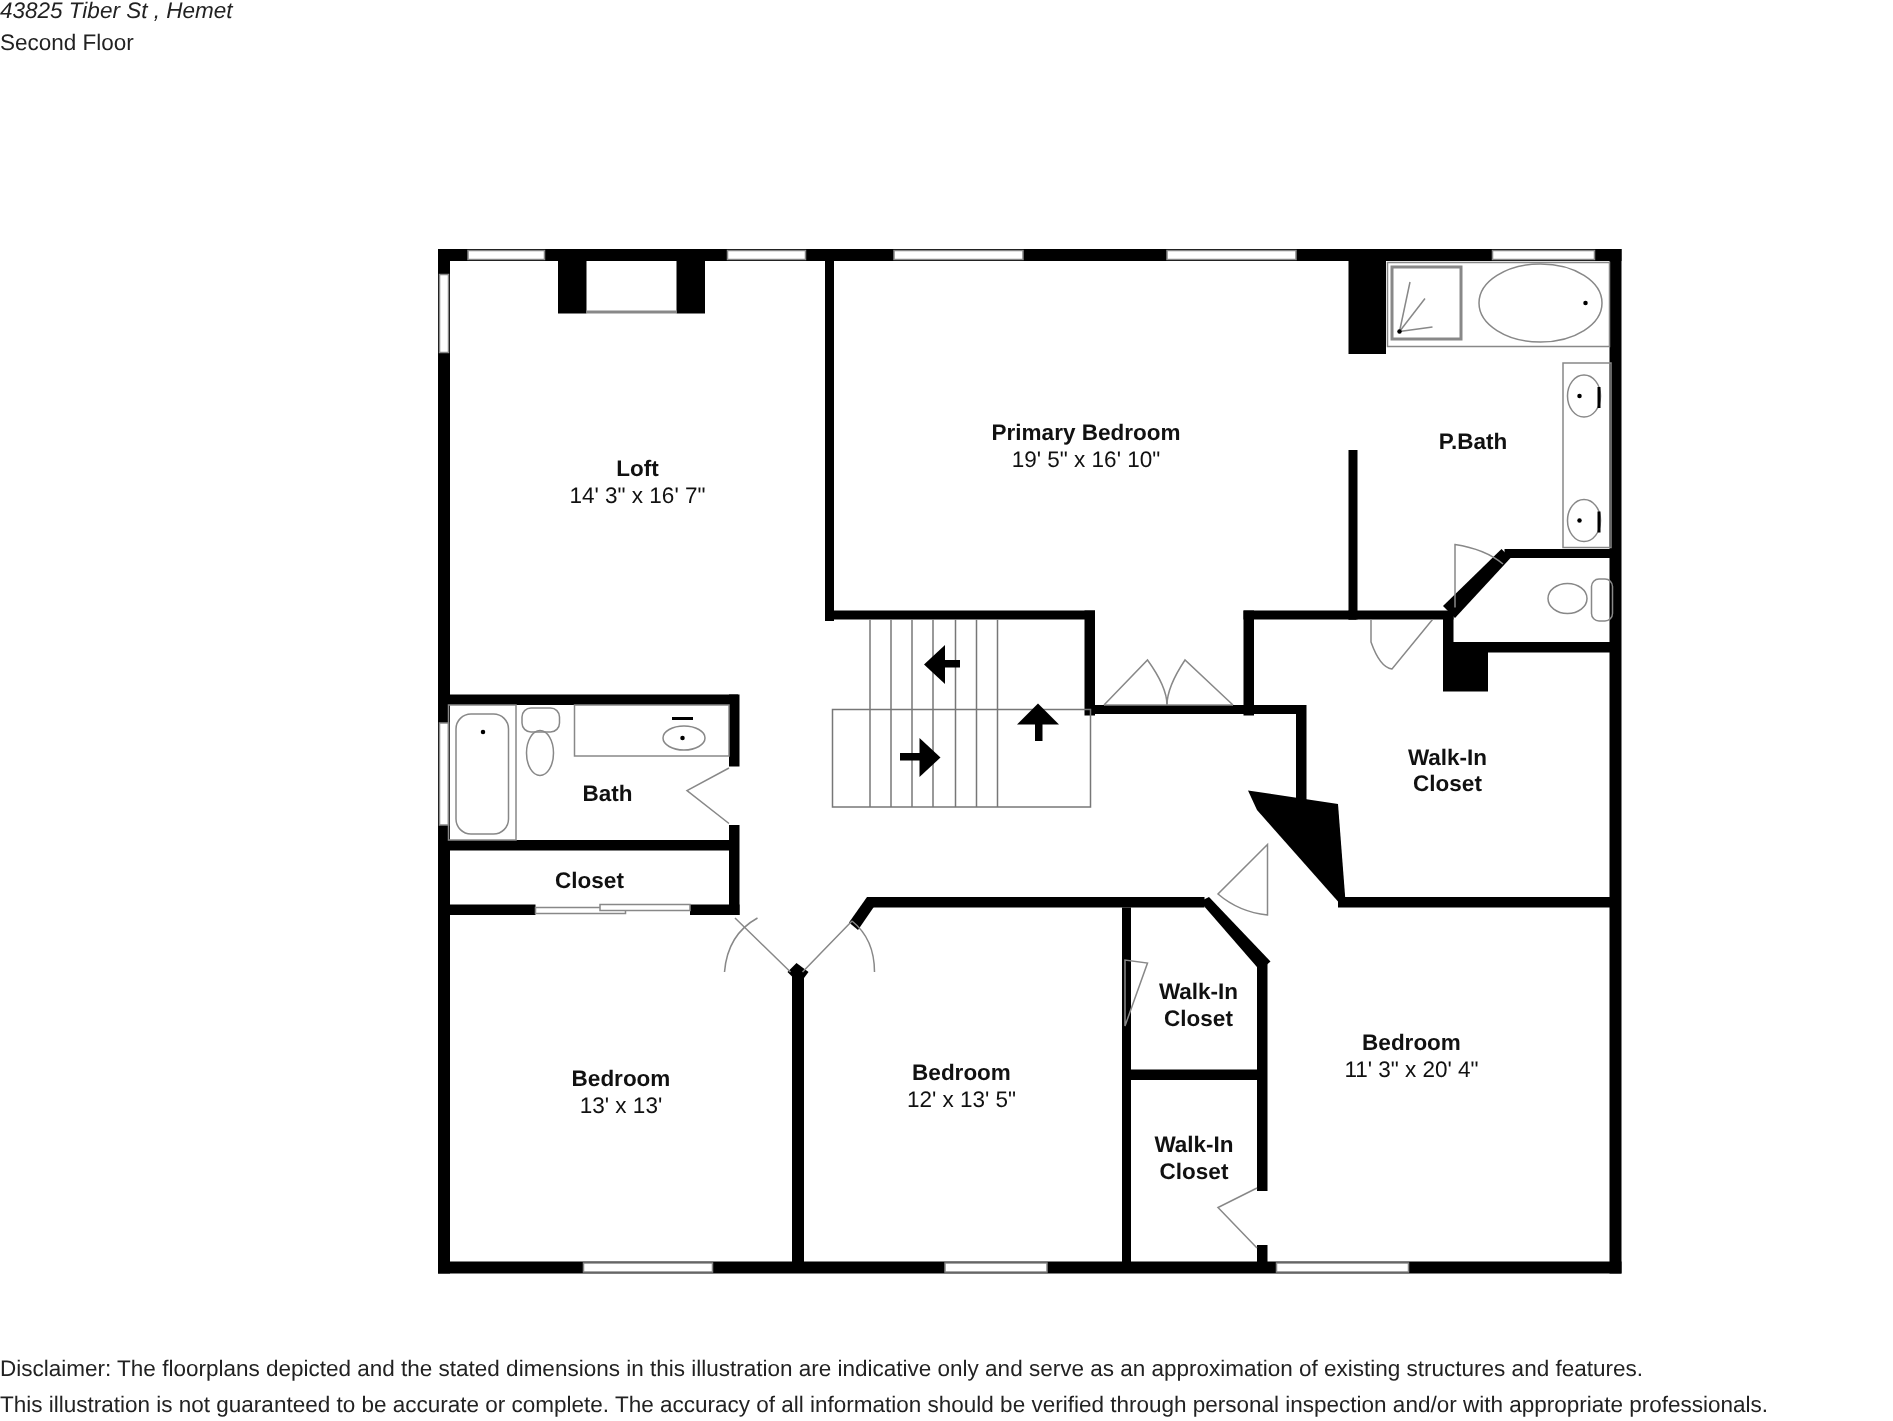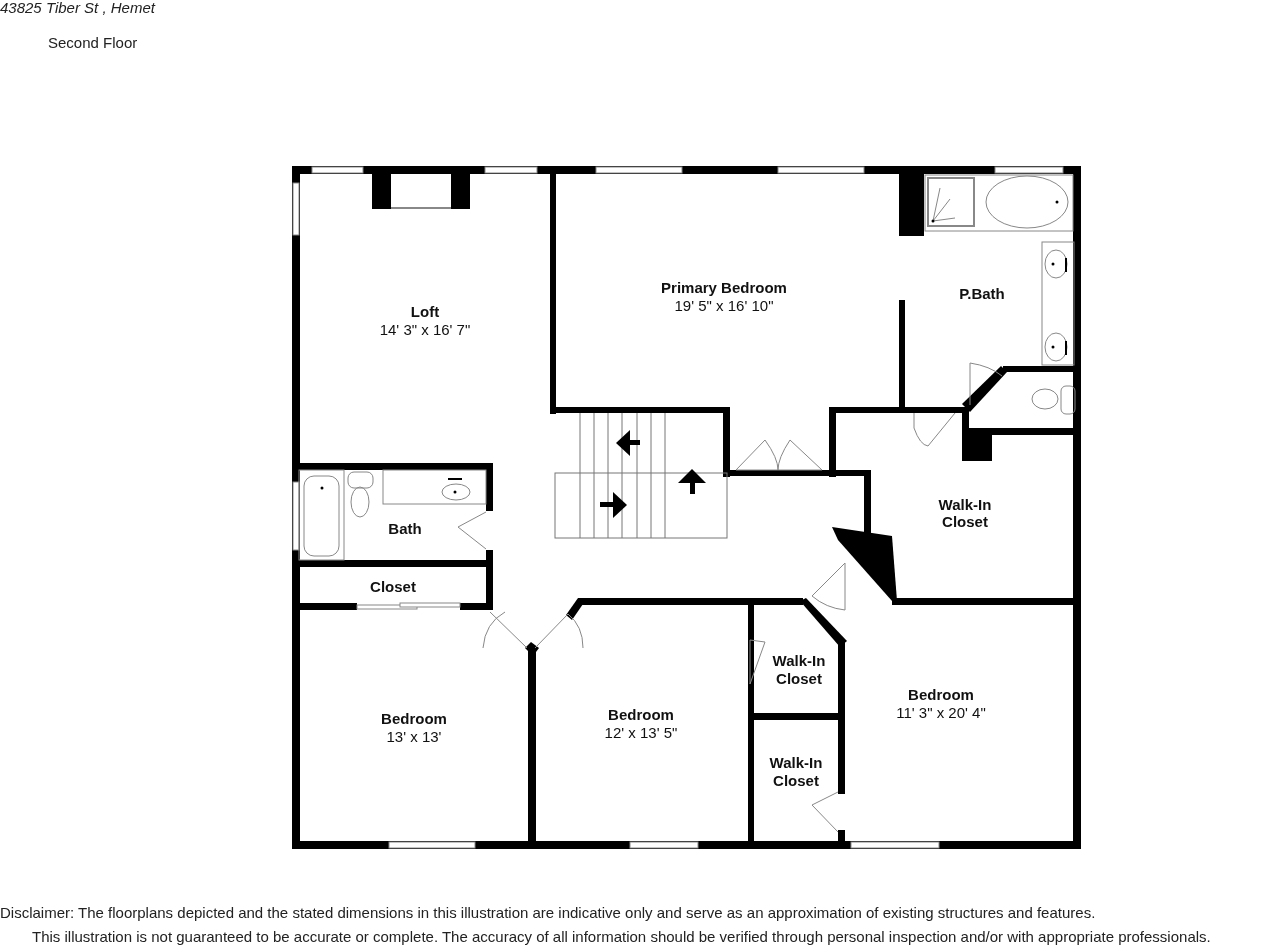--- a/index.html
+++ b/index.html
@@ -1,23 +1,23 @@
 <!DOCTYPE html>
 <html><head>
 <meta charset="utf-8">
 <style>
   html, body { margin: 0; padding: 0; background: #ffffff; }
   body { width: 1262px; height: 947px; position: relative; overflow: hidden; font-family: "Liberation Sans", sans-serif; color: #111; }
   .hdr { position: absolute; left: 0; font-size: 15px; line-height: 18px; color: #222; }
   #hdr-addr { top: -1px; font-style: italic; }
-  #hdr-floor { top: 34px; margin-left: 48px; }
+  #hdr-floor { top: 20px; }
   svg.plan { position: absolute; left: 0; top: 0; }
   .disc { position: absolute; left: 0; font-size: 15px; color: #222; white-space: nowrap; }
   #disc1 { top: 904px; }
-  #disc2 { top: 928px; padding-left: 32px; }
+  #disc2 { top: 928px; }
   .rname { font-family: "Liberation Sans", sans-serif; font-weight: bold; font-size: 15px; fill: #111; }
   .rdim { font-family: "Liberation Sans", sans-serif; font-size: 15px; fill: #111; }
 </style>
 </head>
 <body>
 
 <div class="hdr" id="hdr-addr">43825 Tiber St , Hemet</div>
 <div class="hdr" id="hdr-floor">Second Floor</div>
 
 <svg class="plan" width="1262" height="947" viewBox="0 0 1262 947" xmlns="http://www.w3.org/2000/svg">

